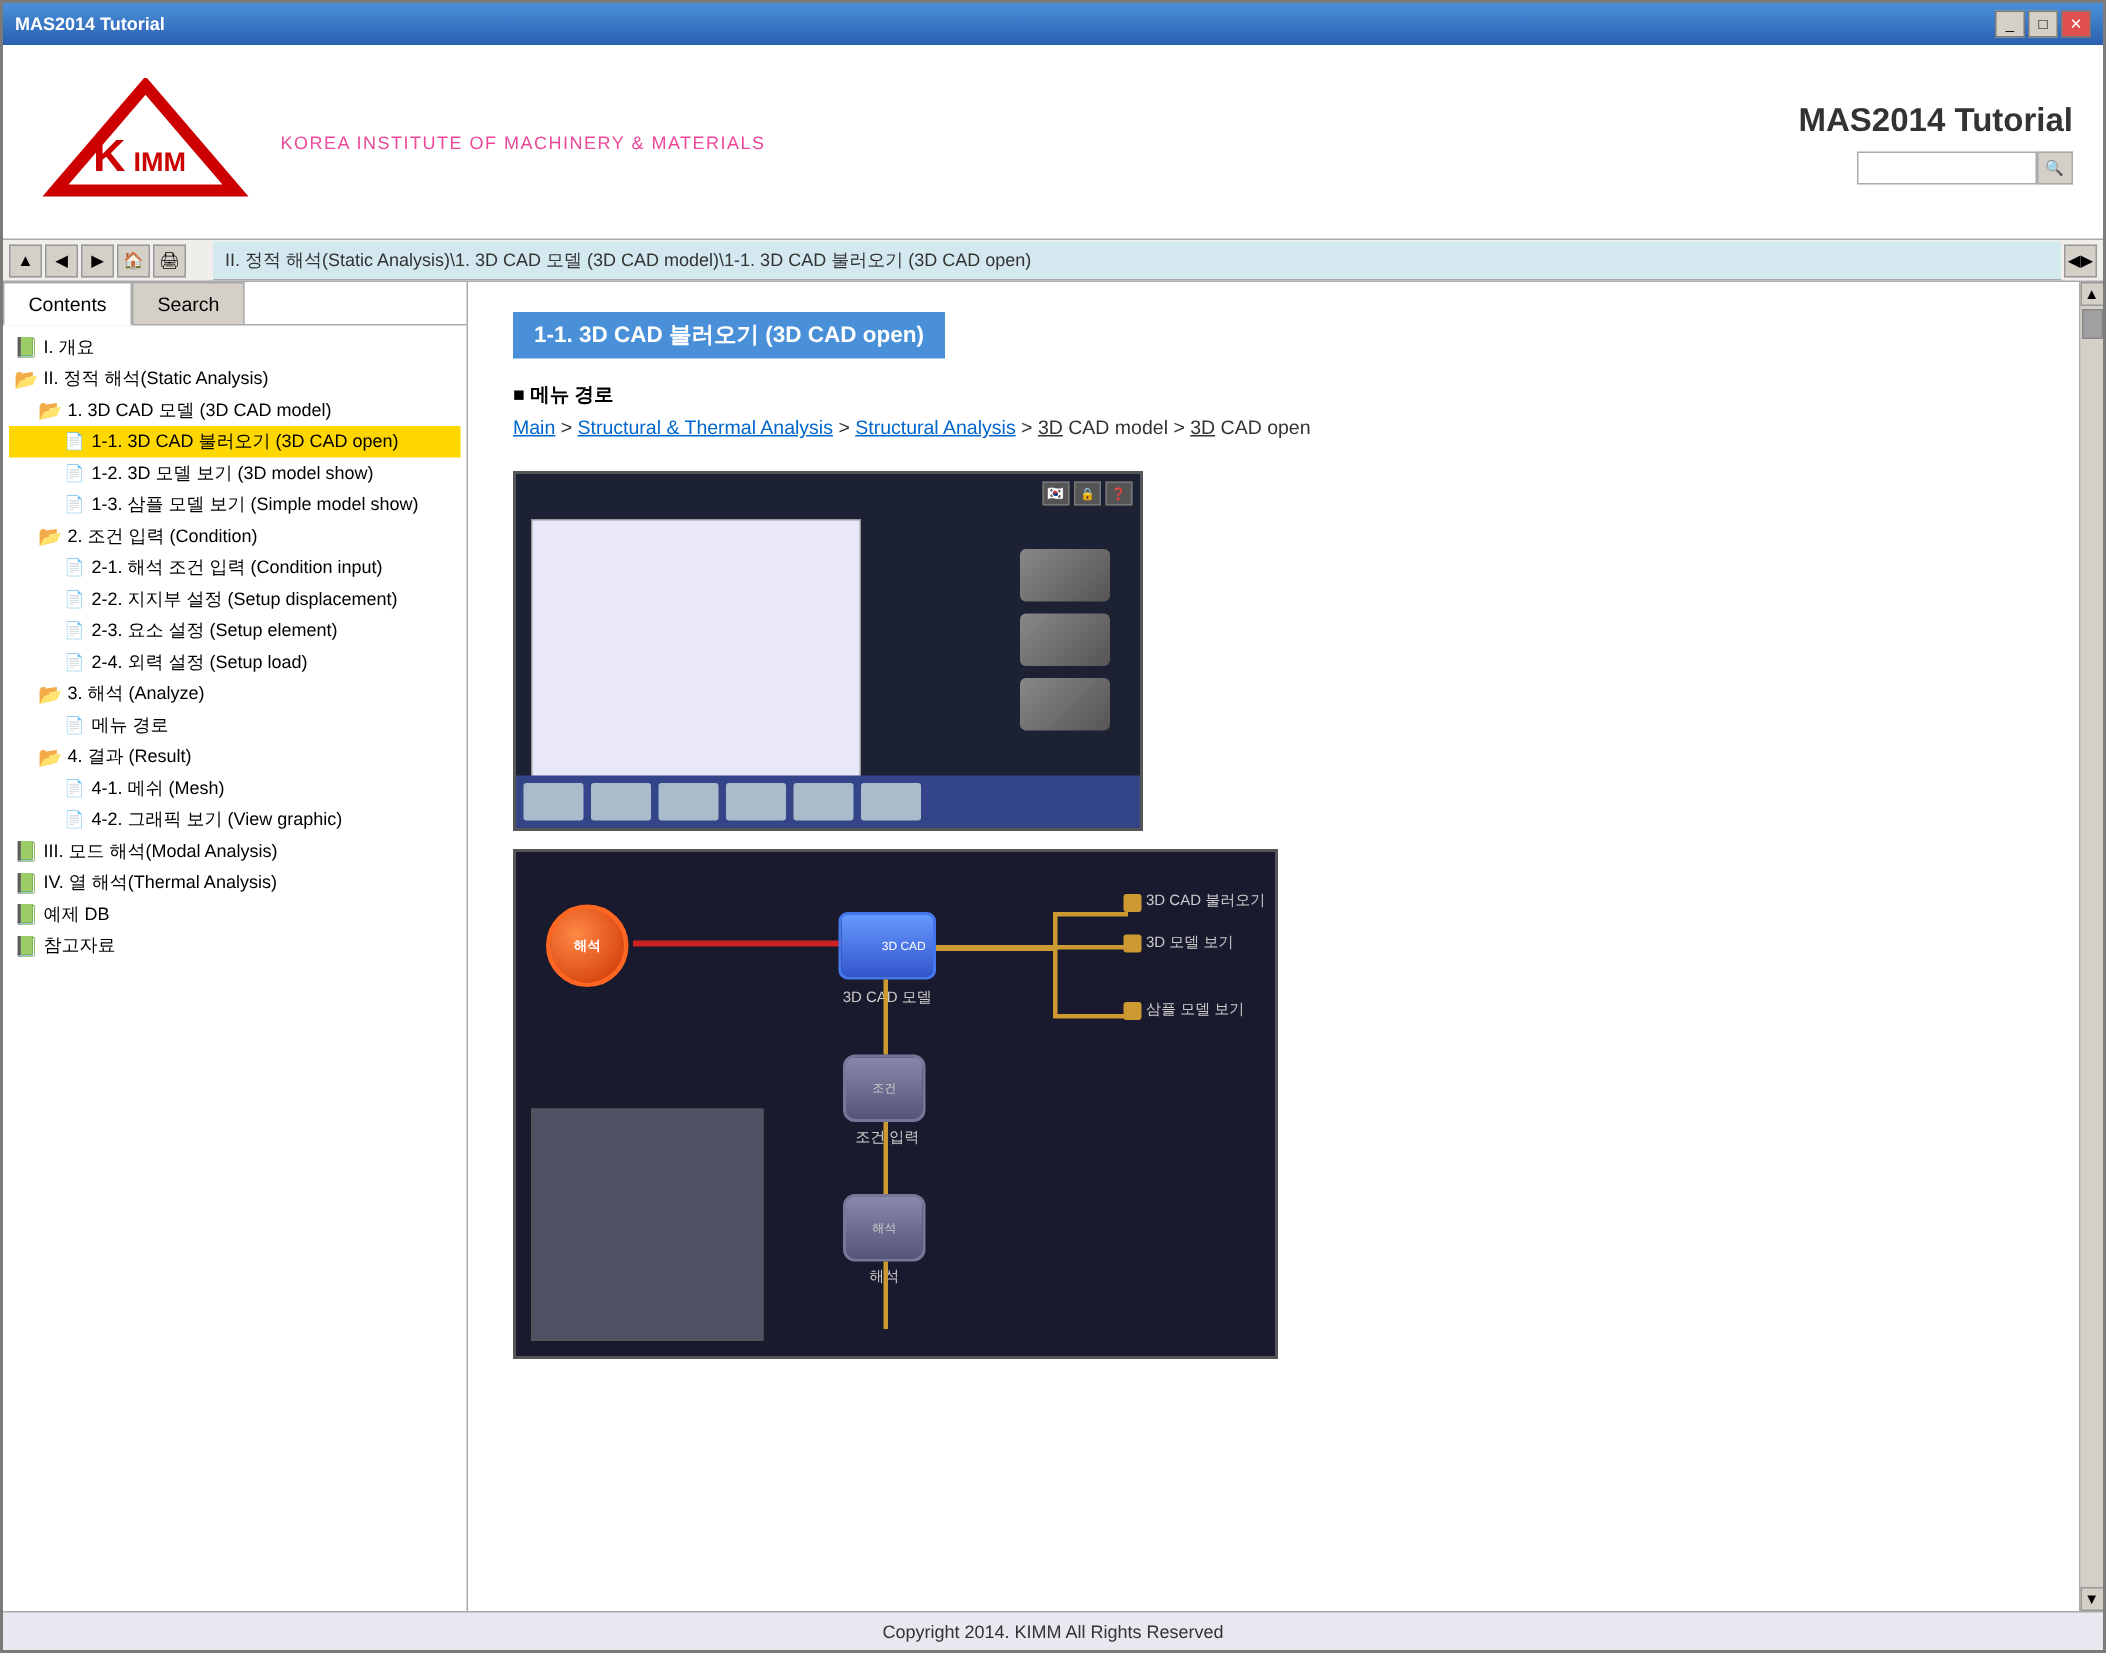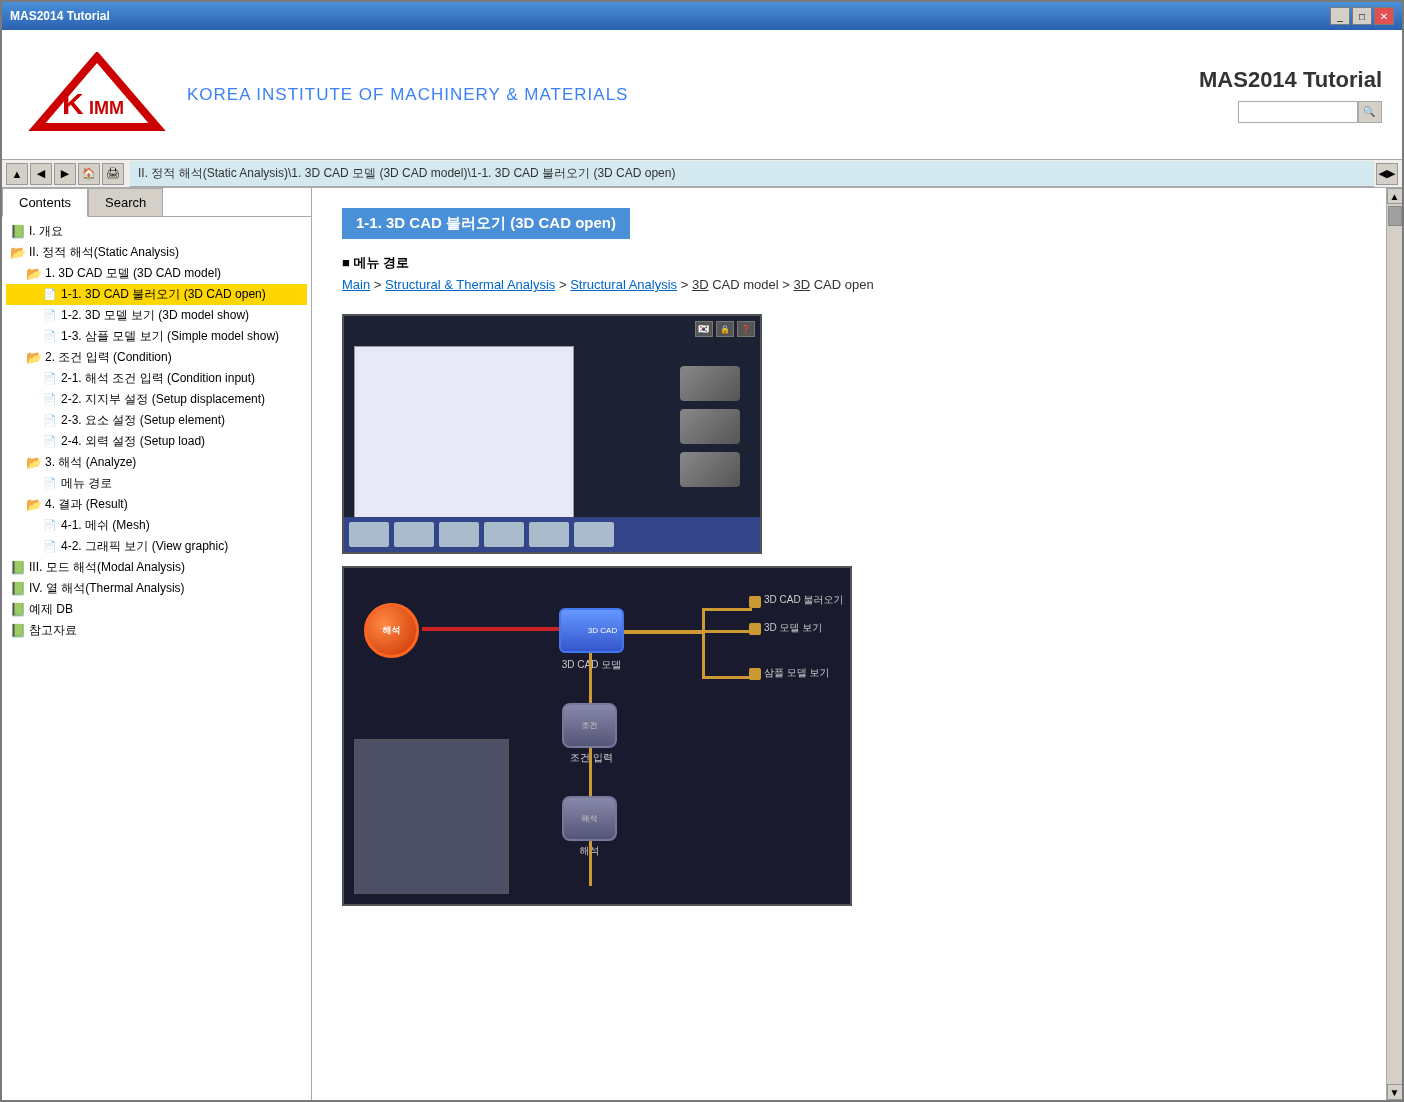--- a/index.html
+++ b/index.html
@@ -12,21 +12,21 @@
     .title-bar-buttons { display: flex; gap: 2px; }
     .tb-btn { width: 20px; height: 18px; background: #d4d0c8; border: 1px solid #7a7a7a; font-size: 10px; display: flex; align-items: center; justify-content: center; cursor: pointer; }
     .tb-btn.close { background: #e05050; color: white; }
     
     
     .header { background: white; height: 130px; display: flex; align-items: center; padding: 10px 20px; border-bottom: 1px solid #aaa; }
     .logo-area { display: flex; align-items: center; gap: 15px; }
     .kimm-logo { width: 150px; height: 90px; background: white; display: flex; align-items: center; justify-content: center; }
     .logo-text-area { display: flex; flex-direction: column; }
     .korean-text { font-size: 32px; font-weight: bold; color: #1a1a8c; font-family: Arial, sans-serif; }
-    .english-text { font-size: 17px; color: #3b82f6; letter-spacing: 1px; text-align: center; }
+    .english-text { font-size: 12px; color: #ec4899; letter-spacing: 1px; text-align: center; }
     .header-right { flex: 1; display: flex; flex-direction: column; align-items: flex-end; justify-content: center; gap: 8px; }
     .app-title { font-size: 22px; font-weight: bold; color: #333; }
     .search-box-header { display: flex; }
     .search-input-header { width: 120px; height: 22px; border: 1px solid #aaa; padding: 2px 4px; font-size: 12px; }
     .search-btn-header { width: 24px; height: 22px; background: #d4d0c8; border: 1px solid #aaa; cursor: pointer; font-size: 10px; display: flex; align-items: center; justify-content: center; }
     .breadcrumb-bar { background: #d4e8f0; height: 26px; display: flex; align-items: center; padding: 0 8px; border-bottom: 1px solid #aaa; font-size: 12px; color: #333; flex: 1; }
     .nav-btn { width: 22px; height: 22px; background: #d4d0c8; border: 1px solid #999; cursor: pointer; font-size: 11px; display: flex; align-items: center; justify-content: center; }
     
     
     .main-area { display: flex; flex: 1; overflow: hidden; }
@@ -112,21 +112,21 @@
       </div>
     </div>
   </div>
 
   <div style="display:flex; align-items:center; background:#f0eeea; border-bottom:1px solid #aaa; height:28px; padding:0 4px; gap:2px;">
     <div class="nav-btn">▲</div>
     <div class="nav-btn">◀</div>
     <div class="nav-btn">▶</div>
     <div class="nav-btn">🏠</div>
     <div class="nav-btn">🖨</div>
-    <div class="breadcrumb-bar" style="flex:1; margin-left:4px;">II. 정적 해석(Static Analysis)\1. 3D CAD 모델 (3D CAD model)\1-1. 3D CAD 불러오기 (3D CAD open)</div>
+    <div class="breadcrumb-bar" style="flex:1; margin-left:16px;">II. 정적 해석(Static Analysis)\1. 3D CAD 모델 (3D CAD model)\1-1. 3D CAD 불러오기 (3D CAD open)</div>
     <div class="nav-btn">◀▶</div>
   </div>
 
   <div class="main-area">
 
     <div class="sidebar">
       <div class="sidebar-tabs">
         <div class="sidebar-tab active">Contents</div>
         <div class="sidebar-tab">Search</div>
       </div>
@@ -340,13 +340,16 @@
 
     <div class="right-scrollbar">
       <div class="scroll-arrow">▲</div>
       <div class="scroll-track">
         <div class="scroll-thumb"></div>
       </div>
       <div class="scroll-arrow">▼</div>
     </div>
   </div>
 
+  <div class="footer">
+    <span>Copyright 2014. KIMM All Rights Reserved</span>
+  </div>
 </div>
 
 </body></html>

